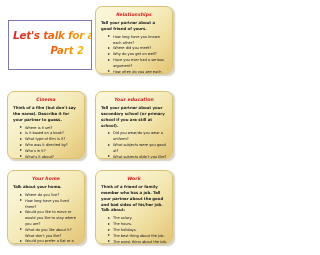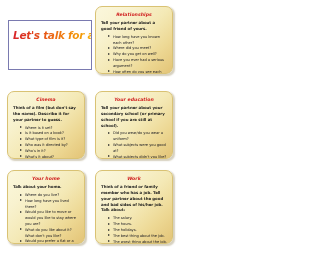--- a/index.html
+++ b/index.html
@@ -152,20 +152,21 @@
   #card-work          { left: 95px;  top: 170px; width: 78px; height: 74px; }
 </style>
 </head>
 <body>
 
 <div id="worksheet">
 
   <div class="title-banner">
     <div class="title-art">
       <div class="title-line1">Let's talk for a minute</div>
+      <div class="title-line2">Part 2</div>
     </div>
   </div>
 
   <div class="card" id="card-relationships">
     <div class="card-title">Relationships</div>
     <div class="card-intro">Tell your partner about a good friend of yours.</div>
     <ul class="bullets">
       <li><span class="arrow-icon"></span><span>How long have you known each other?</span></li>
       <li><span class="arrow-icon"></span><span>Where did you meet?</span></li>
       <li><span class="arrow-icon"></span><span>Why do you get on well?</span></li>

